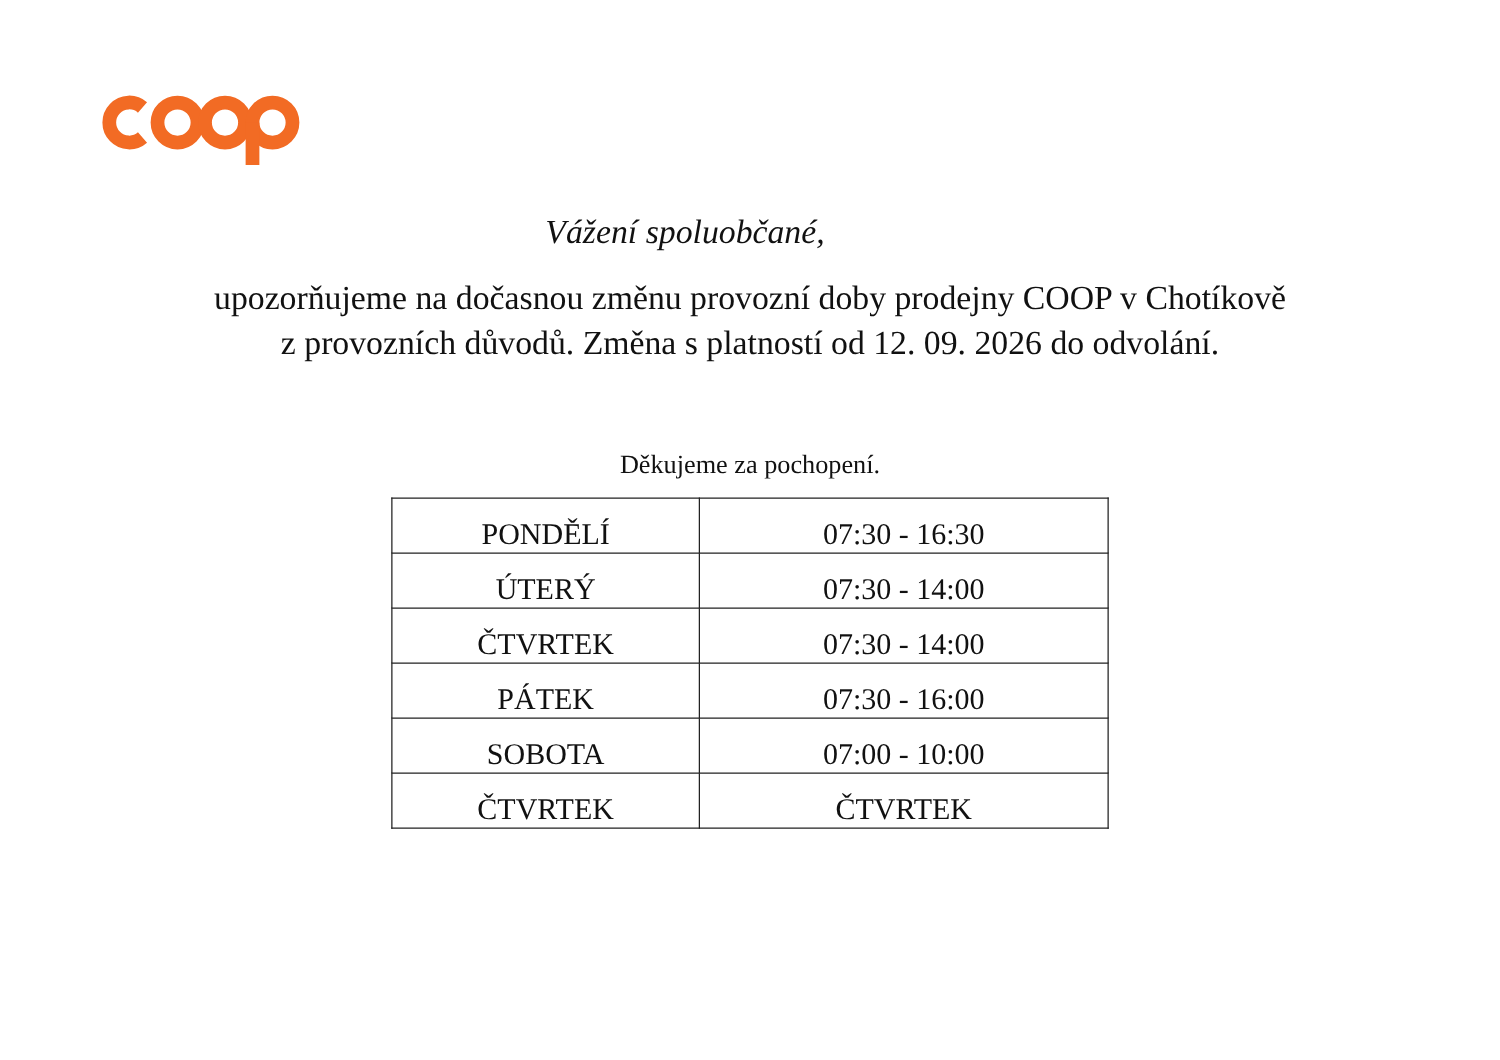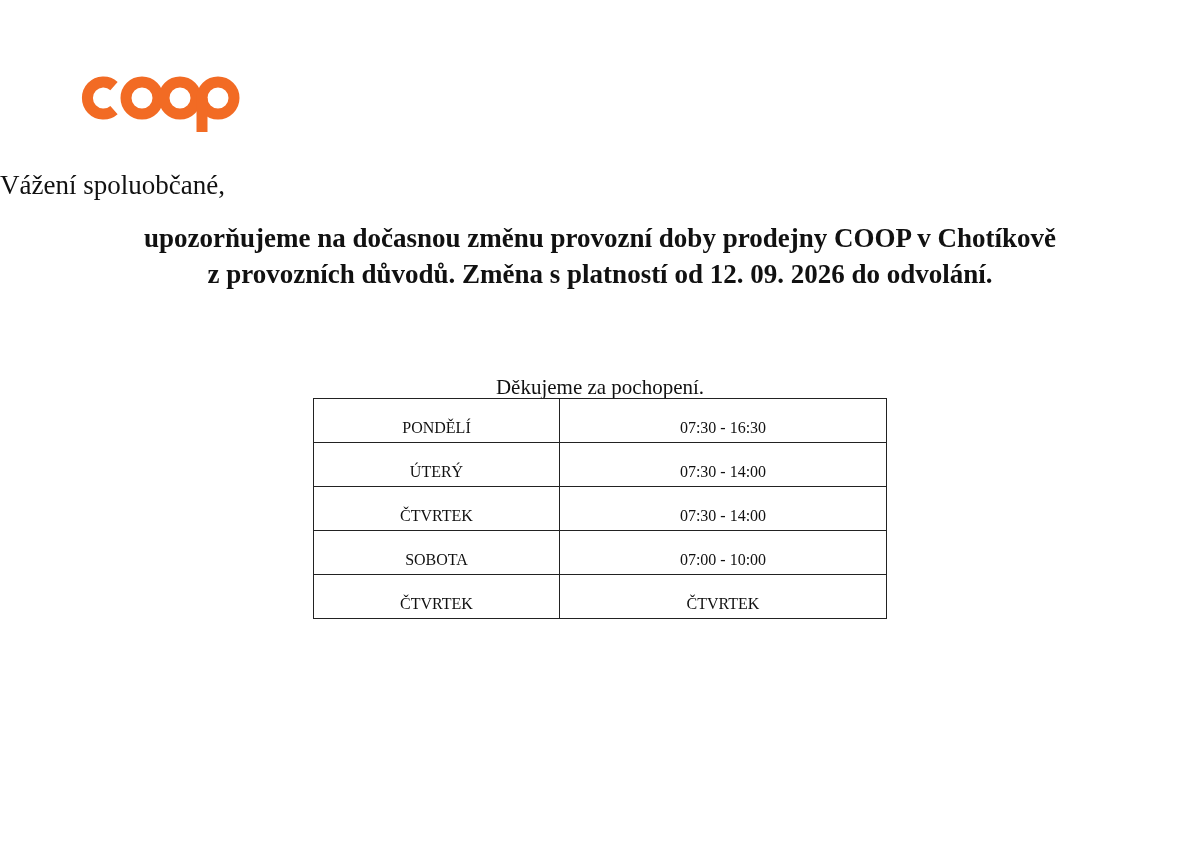--- a/index.html
+++ b/index.html
@@ -3,34 +3,34 @@
   <meta charset="utf-8">
   <style>
     html, body { margin: 0; padding: 0; background: #ffffff; }
     body {
       width: 1200px; height: 848px; position: relative; overflow: hidden;
       font-family: "Liberation Serif", "DejaVu Serif", serif; color: #111;
     }
     .logo { position: absolute; left: 76px; top: 66px; width: 166px; height: 70px; }
     .logo svg { width: 100%; height: 100%; display: block; }
     .greeting {
-      position: absolute; top: 167px; left: 0; width: 1096px; text-align: left;
-      font-size: 27px; line-height: 36px;
+      position: absolute; top: 167px; left: 0; width: 1096px; text-align: center;
+      font-size: 27px; line-height: 36px; font-style: italic;
     }
     .body-text {
       position: absolute; top: 220px; left: 0; width: 1200px; text-align: center;
-      font-size: 27px; line-height: 36px; font-weight: bold;
+      font-size: 27px; line-height: 36px;
     }
     .thanks {
       position: absolute; top: 357px; left: 0; width: 1200px; text-align: center;
-      font-size: 21px; line-height: 28px; margin-top: 16px;
+      font-size: 21px; line-height: 28px;
     }
     table.hours {
       position: absolute; left: 313px; top: 398px; width: 574px;
-      border-collapse: collapse; font-size: 16px;
+      border-collapse: collapse; font-size: 24px;
     }
     table.hours td {
       border: 1.5px solid #222; height: 42px; padding: 0 0 1px 0;
       text-align: center; vertical-align: bottom; line-height: 26px;
     }
     table.hours td.day { width: 245px; }
   </style>
 </head>
 <body>
 
@@ -63,20 +63,24 @@
     </tr>
     <tr>
       <td class="day">ÚTERÝ</td>
       <td>07:30 - 14:00</td>
     </tr>
     <tr>
       <td class="day">ČTVRTEK</td>
       <td>07:30 - 14:00</td>
     </tr>
     <tr>
+      <td class="day">PÁTEK</td>
+      <td>07:30 - 16:00</td>
+    </tr>
+    <tr>
       <td class="day">SOBOTA</td>
       <td>07:00 - 10:00</td>
     </tr>
     <tr>
       <td class="day">ČTVRTEK</td>
       <td>ČTVRTEK</td>
     </tr>
   </tbody>
 </table>
 

